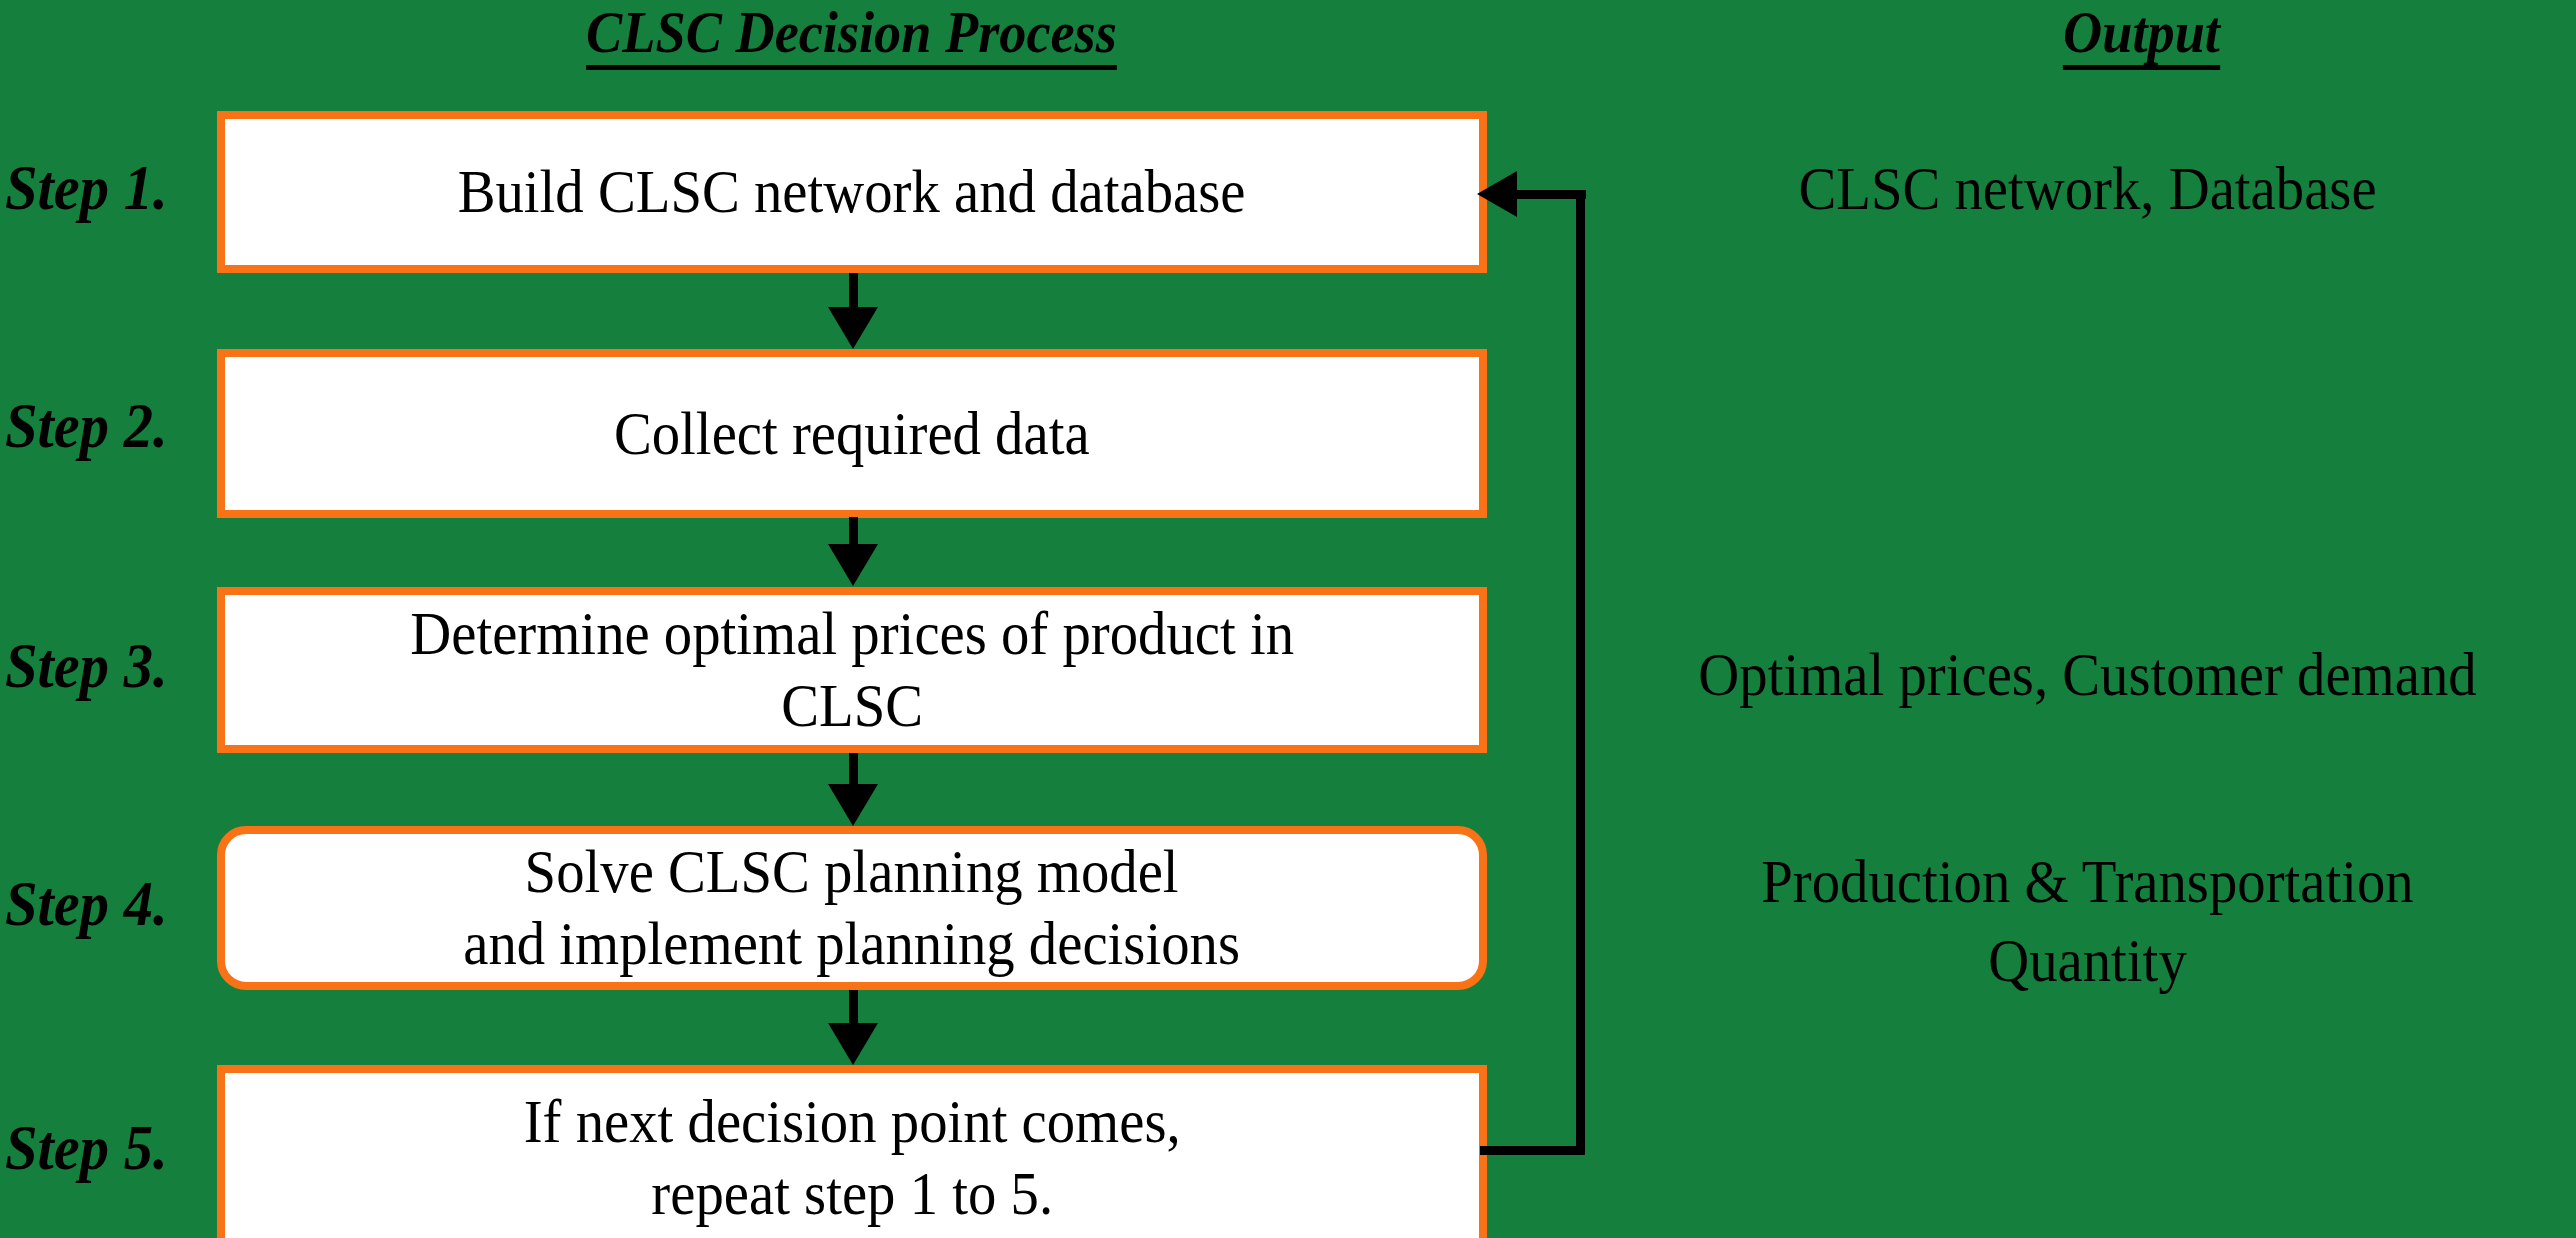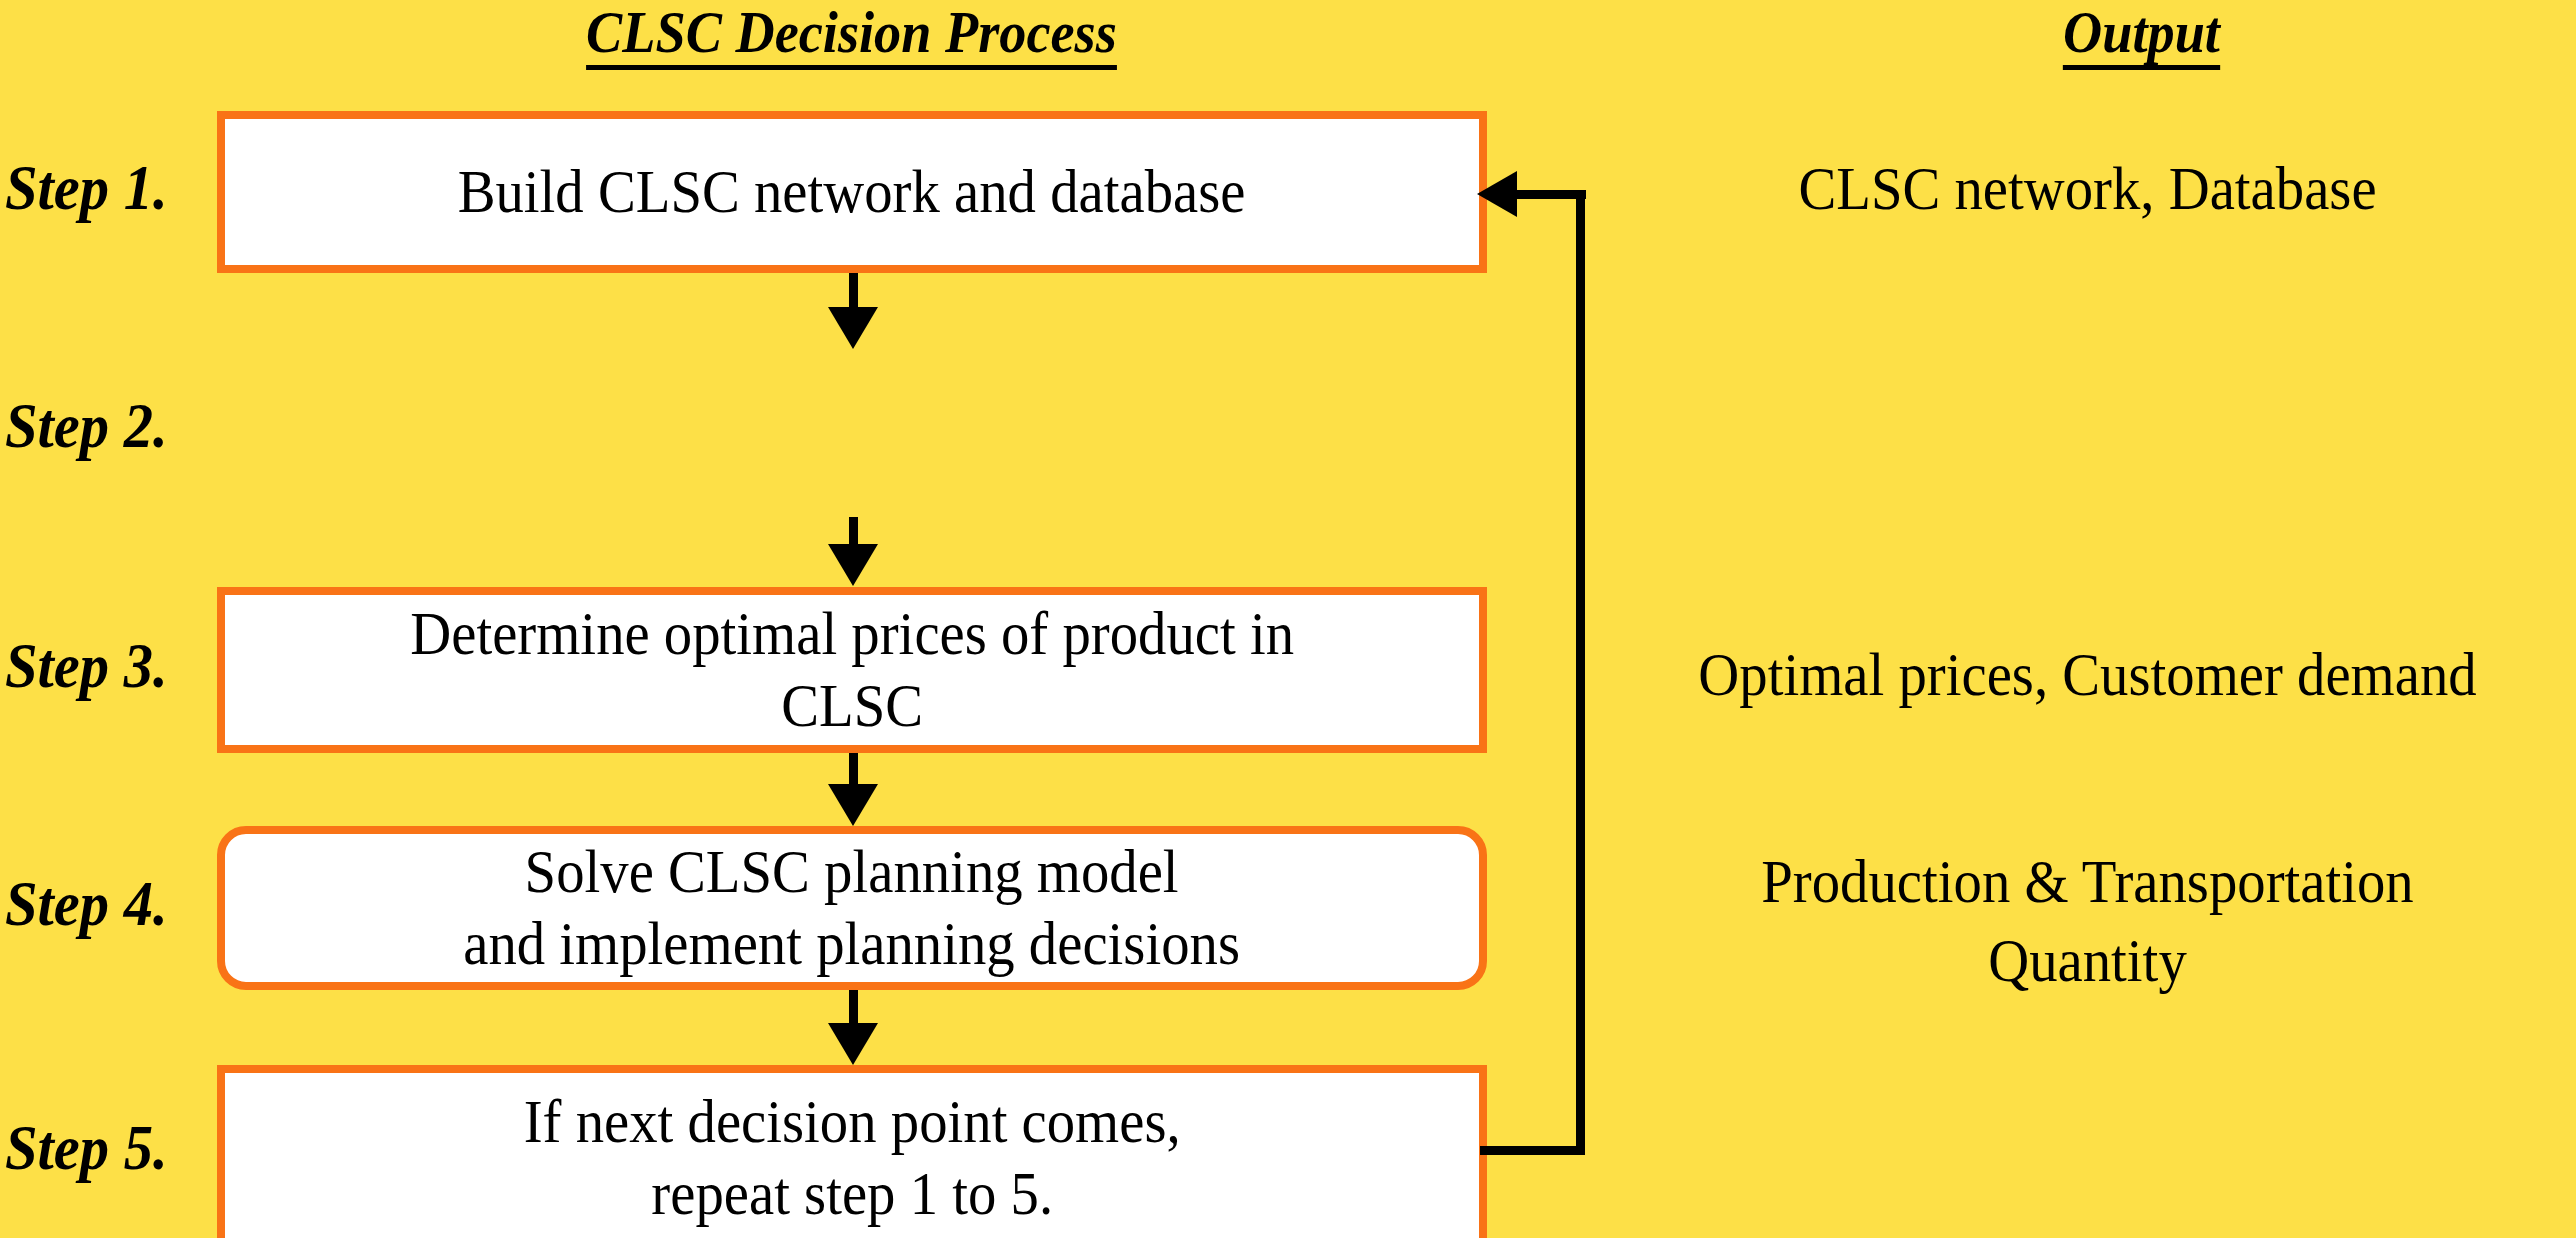--- a/index.html
+++ b/index.html
@@ -4,21 +4,21 @@
 <style>
   html, body {
     margin: 0;
     padding: 0;
     background: #ffffff;
   }
   #canvas {
     position: relative;
     width: 2576px;
     height: 1239px;
-    background: #fde047;
+    background: #15803d;
     overflow: hidden;
     font-family: "Liberation Serif", "DejaVu Serif", serif;
     color: #000000;
   }
 
   
   .col-header {
     position: absolute;
     font-weight: bold;
     font-style: italic;
@@ -164,20 +164,23 @@
     <div class="pbox-text">Build CLSC network and database</div>
   </div>
   <div class="out-text" style="top:149px;">CLSC network, Database</div>
 
   <div class="down-arrow" style="top:273px; height:76px;">
     <div class="stem" style="height:48px;"></div>
     <div class="head" style="top:34px;"></div>
   </div>
 
   <div class="step-label" style="top:395px;">Step 2.</div>
+  <div class="pbox" id="box-2" style="top:349px; height:169px;">
+    <div class="pbox-text">Collect required data</div>
+  </div>
 
   <div class="down-arrow" style="top:517px; height:69px;">
     <div class="stem" style="height:42px;"></div>
     <div class="head" style="top:27px;"></div>
   </div>
 
   <div class="step-label" style="top:635px;">Step 3.</div>
   <div class="pbox" id="box-3" style="top:587px; height:166px;">
     <div class="pbox-text">Determine optimal prices of product in
 CLSC</div>

